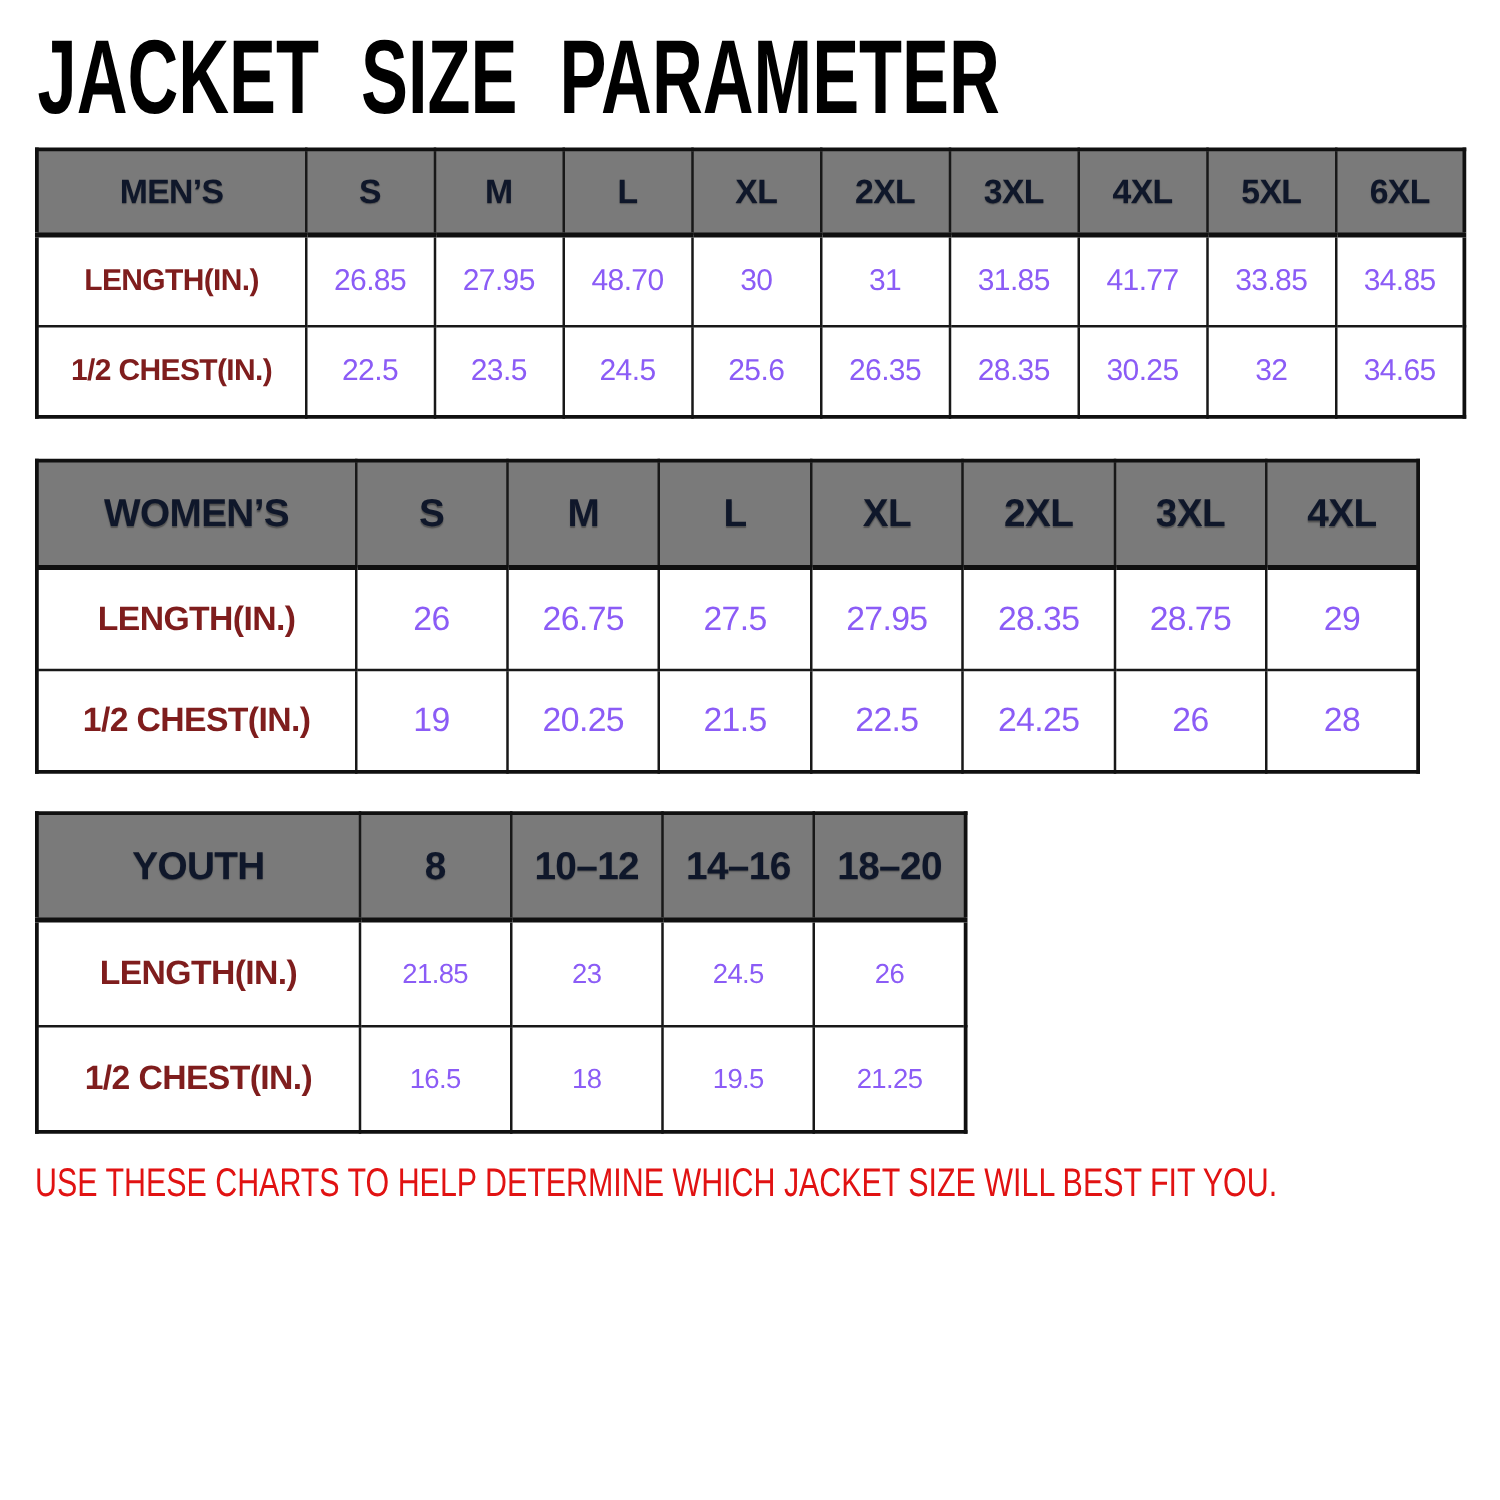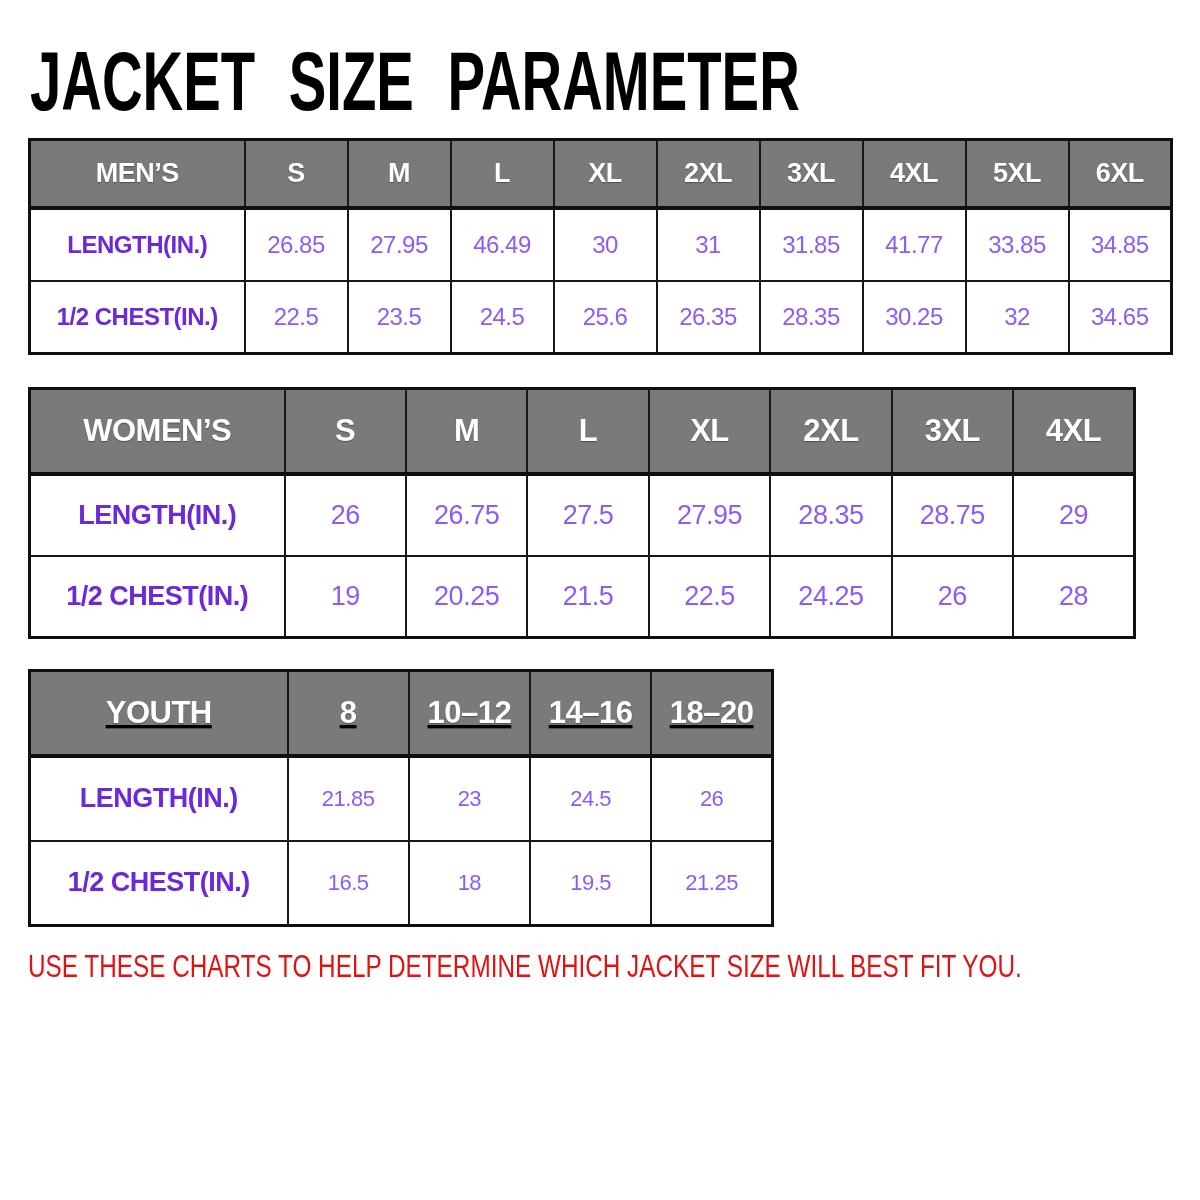--- a/index.html
+++ b/index.html
@@ -3,21 +3,21 @@
 <meta charset="utf-8">
 <style>
   * { box-sizing: border-box; }
   html, body { margin: 0; padding: 0; }
   body {
     width: 1200px; height: 1200px;
     background: #ffffff;
     font-family: "Liberation Sans", sans-serif;
     overflow: hidden;
   }
-  .page { padding: 40px 25px 0 28px; }
+  .page { padding: 20px 25px 0 28px; }
 
   
   .title {
     font-size: 84px;
     font-weight: bold;
     color: #000000;
     line-height: 70px;
     white-space: nowrap;
     letter-spacing: 0px;
     word-spacing: 0.32em;
@@ -47,26 +47,26 @@
   }
   table.size-table th, table.size-table td {
     border: 2px solid #181818;
     text-align: center;
     vertical-align: middle;
     padding: 0;
     letter-spacing: -0.5px;
   }
   table.size-table thead th {
     background: #7a7a7a;
-    color: #ffffff;
+    color: #0f172a;
     font-weight: bold;
     border-bottom: 4px solid #101010;
     text-shadow: 0 1px 1px rgba(0,0,0,0.35);
   }
-  table.size-table tbody th { background: #ffffff; color: #6d28d9; font-weight: bold; }
+  table.size-table tbody th { background: #ffffff; color: #7f1d1d; font-weight: bold; }
   table.size-table tbody td { color: #8b5cf6; font-weight: normal; }
 
   
   .t-men { width: 1145px; margin-top: 22px; }
   .t-men thead tr { height: 68px; }
   .t-men tbody tr { height: 73px; }
   .t-men thead th { font-size: 27px; }
   .t-men tbody th { font-size: 24px; }
   .t-men tbody td { font-size: 24px; }
   .t-men .group-col { width: 215px; }
@@ -75,21 +75,21 @@
   .t-women { width: 1108px; margin-top: 32px; }
   .t-women thead tr { height: 85px; }
   .t-women tbody tr { height: 82px; }
   .t-women thead th { font-size: 31px; }
   .t-women tbody th { font-size: 27px; }
   .t-women tbody td { font-size: 27px; }
   .t-women .group-col { width: 255px; }
 
   
   .t-youth { width: 746px; margin-top: 30px; }
-  .t-youth thead tr { height: 85px; text-decoration: underline; }
+  .t-youth thead tr { height: 85px; }
   .t-youth tbody tr { height: 85px; }
   .t-youth thead th { font-size: 31px; }
   .t-youth tbody th { font-size: 27px; }
   .t-youth tbody td { font-size: 22px; }
   .t-youth .group-col { width: 258px; }
 
   
   .footer-para { margin-top: 26px; }
   .footer-para .line {
     color: #e11212;
@@ -130,21 +130,21 @@
           <th>4XL</th>
           <th>5XL</th>
           <th>6XL</th>
         </tr>
       </thead>
       <tbody>
         <tr>
           <th>LENGTH(IN.)</th>
           <td>26.85</td>
           <td>27.95</td>
-          <td>46.49</td>
+          <td>48.70</td>
           <td>30</td>
           <td>31</td>
           <td>31.85</td>
           <td>41.77</td>
           <td>33.85</td>
           <td>34.85</td>
         </tr>
         <tr>
           <th>1/2 CHEST(IN.)</th>
           <td>22.5</td>

